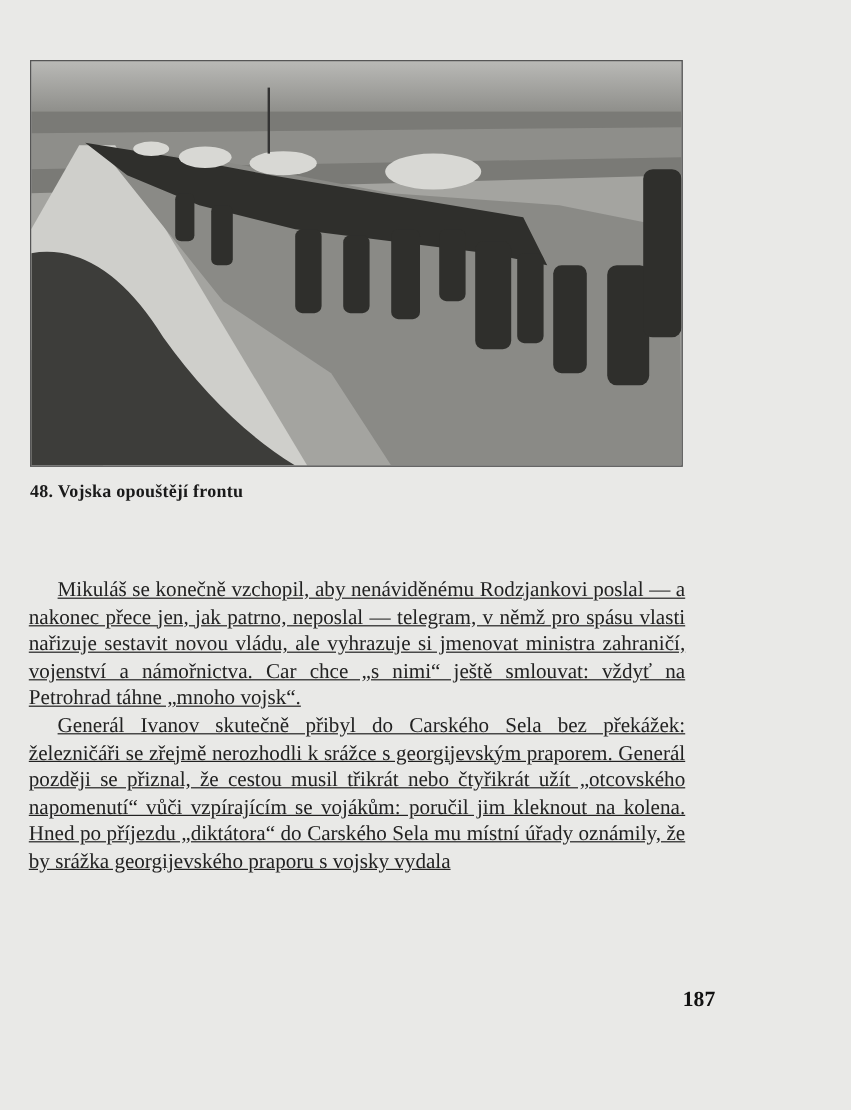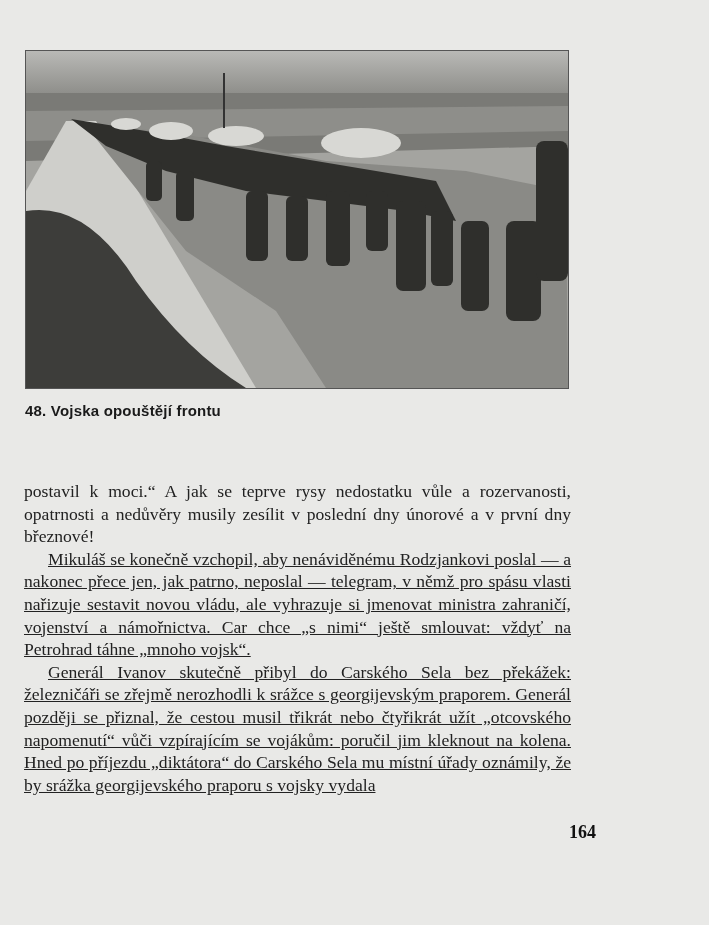--- a/index.html
+++ b/index.html
@@ -12,21 +12,21 @@
   }
   .photo {
     position: absolute; left: 25px; top: 50px; width: 542px; height: 337px;
     background: #999;
     overflow: hidden;
     border: 1px solid #555;
   }
   .photo svg { display: block; width: 100%; height: 100%; }
   .caption {
     position: absolute; left: 25px; top: 402px;
-    font-family: Liberation Sans, sans-serif;
+    font-family: Liberation Serif, serif;
     font-weight: bold; font-size: 15px; letter-spacing: 0.2px;
     color: #1a1a1a;
   }
   .body-text {
     position: absolute; left: 24px; top: 480px; width: 547px;
     font-family: "Liberation Serif", serif;
     font-size: 17.6px; line-height: 22.6px;
     text-align: justify; color: #222;
   }
   .body-text p { margin: 0; }
@@ -75,18 +75,17 @@
       <ellipse cx="335" cy="92" rx="40" ry="15"></ellipse>
       <ellipse cx="100" cy="73" rx="15" ry="6"></ellipse>
     </g>
     <rect x="197" y="22" width="2" height="55" fill="#333"></rect>
   </svg>
 </div>
 
 <div class="caption">48. Vojska opouštějí frontu</div>
 
 <div class="body-text">
-  <p>postavil k moci.“ A jak se teprve rysy nedostatku vůle a rozervanosti, opatrnosti a nedůvěry musily zesílit v poslední dny únorové a v první dny březnové!</p>
   <p class="indent">Mikuláš se konečně vzchopil, aby nenáviděnému Rodzjankovi poslal — a nakonec přece jen, jak patrno, neposlal — telegram, v němž pro spásu vlasti nařizuje sestavit novou vládu, ale vyhrazuje si jmenovat ministra zahraničí, vojenství a námořnictva. Car chce „s nimi“ ještě smlouvat: vždyť na Petrohrad táhne „mnoho vojsk“.</p>
   <p class="indent">Generál Ivanov skutečně přibyl do Carského Sela bez překážek: železničáři se zřejmě nerozhodli k srážce s georgijevským praporem. Generál později se přiznal, že cestou musil třikrát nebo čtyřikrát užít „otcovského napomenutí“ vůči vzpírajícím se vojákům: poručil jim kleknout na kolena. Hned po příjezdu „diktátora“ do Carského Sela mu místní úřady oznámily, že by srážka georgijevského praporu s vojsky vydala</p>
 </div>
 
-<div class="page-number">164</div>
+<div class="page-number">187</div>
 
 </body></html>

